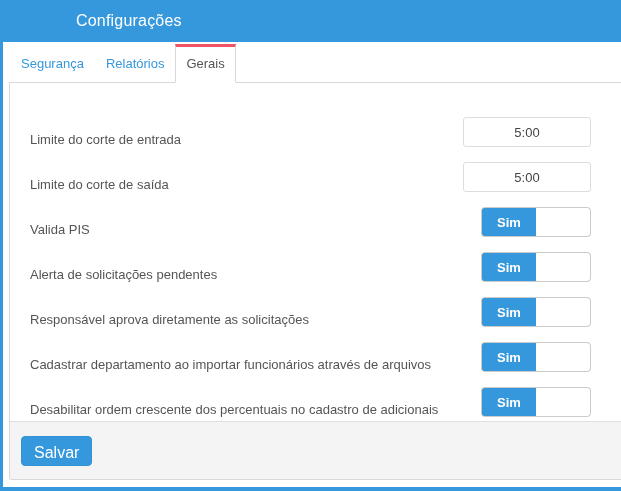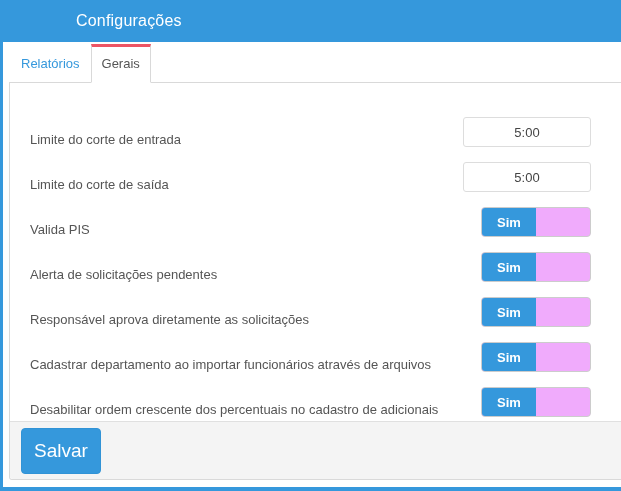--- a/index.html
+++ b/index.html
@@ -66,51 +66,52 @@
   
   .time-input {
     width:128px; height:30px; text-align:center;
     font-family:"Liberation Sans", sans-serif; font-size:13px; color:#444444;
     border:1px solid #dddddd; border-radius:3px; background:#ffffff; outline:none;
   }
 
   
   .toggle {
     width:110px; height:30px; border:1px solid #cccccc; border-radius:4px;
-    overflow:hidden; display:flex; cursor:pointer; background:#f0abfc;flex-direction:column;
+    overflow:hidden; display:flex; cursor:pointer; background:#a3a3a3;
   }
   .toggle-on {
     width:54px; height:100%; background:#3598dc; color:#ffffff;
     font-size:13px; font-weight:600;
     display:flex; align-items:center; justify-content:center;
   }
   .toggle-handle { flex:1 1 auto; background:#ffffff; }
 
   
   .panel-footer {
     height:58px; background:#f4f4f4; border-top:1px solid #e0e0e0;
     border-radius:0 0 3px 3px;
     display:flex; align-items:center; padding-left:11px;
   }
   .btn-save {
     background:#3598dc; color:#ffffff; border:1px solid #3193d6; border-radius:4px;
-    font-family:"Liberation Sans", sans-serif; font-size:19px;
-    padding:7px 12px; min-width:52px; height:46px; cursor:pointer;
+    font-family:"Liberation Sans", sans-serif; font-size:16px;
+    padding:7px 12px; min-width:52px; height:30px; cursor:pointer;
   }
 </style>
 </head>
 <body>
 
 <div class="titlebar">
   <span class="title">Configurações</span>
 </div>
 
 <div class="main">
 
   <div class="tabs">
+    <span class="tab">Segurança</span>
     <span class="tab">Relatórios</span>
     <span class="tab active">Gerais</span>
   </div>
 
   <div class="panel">
     <div class="panel-body">
 
       <div class="setting-row">
         <span class="setting-label">Limite do corte de entrada</span>
         <input class="time-input" type="text" value="5:00" style="">

